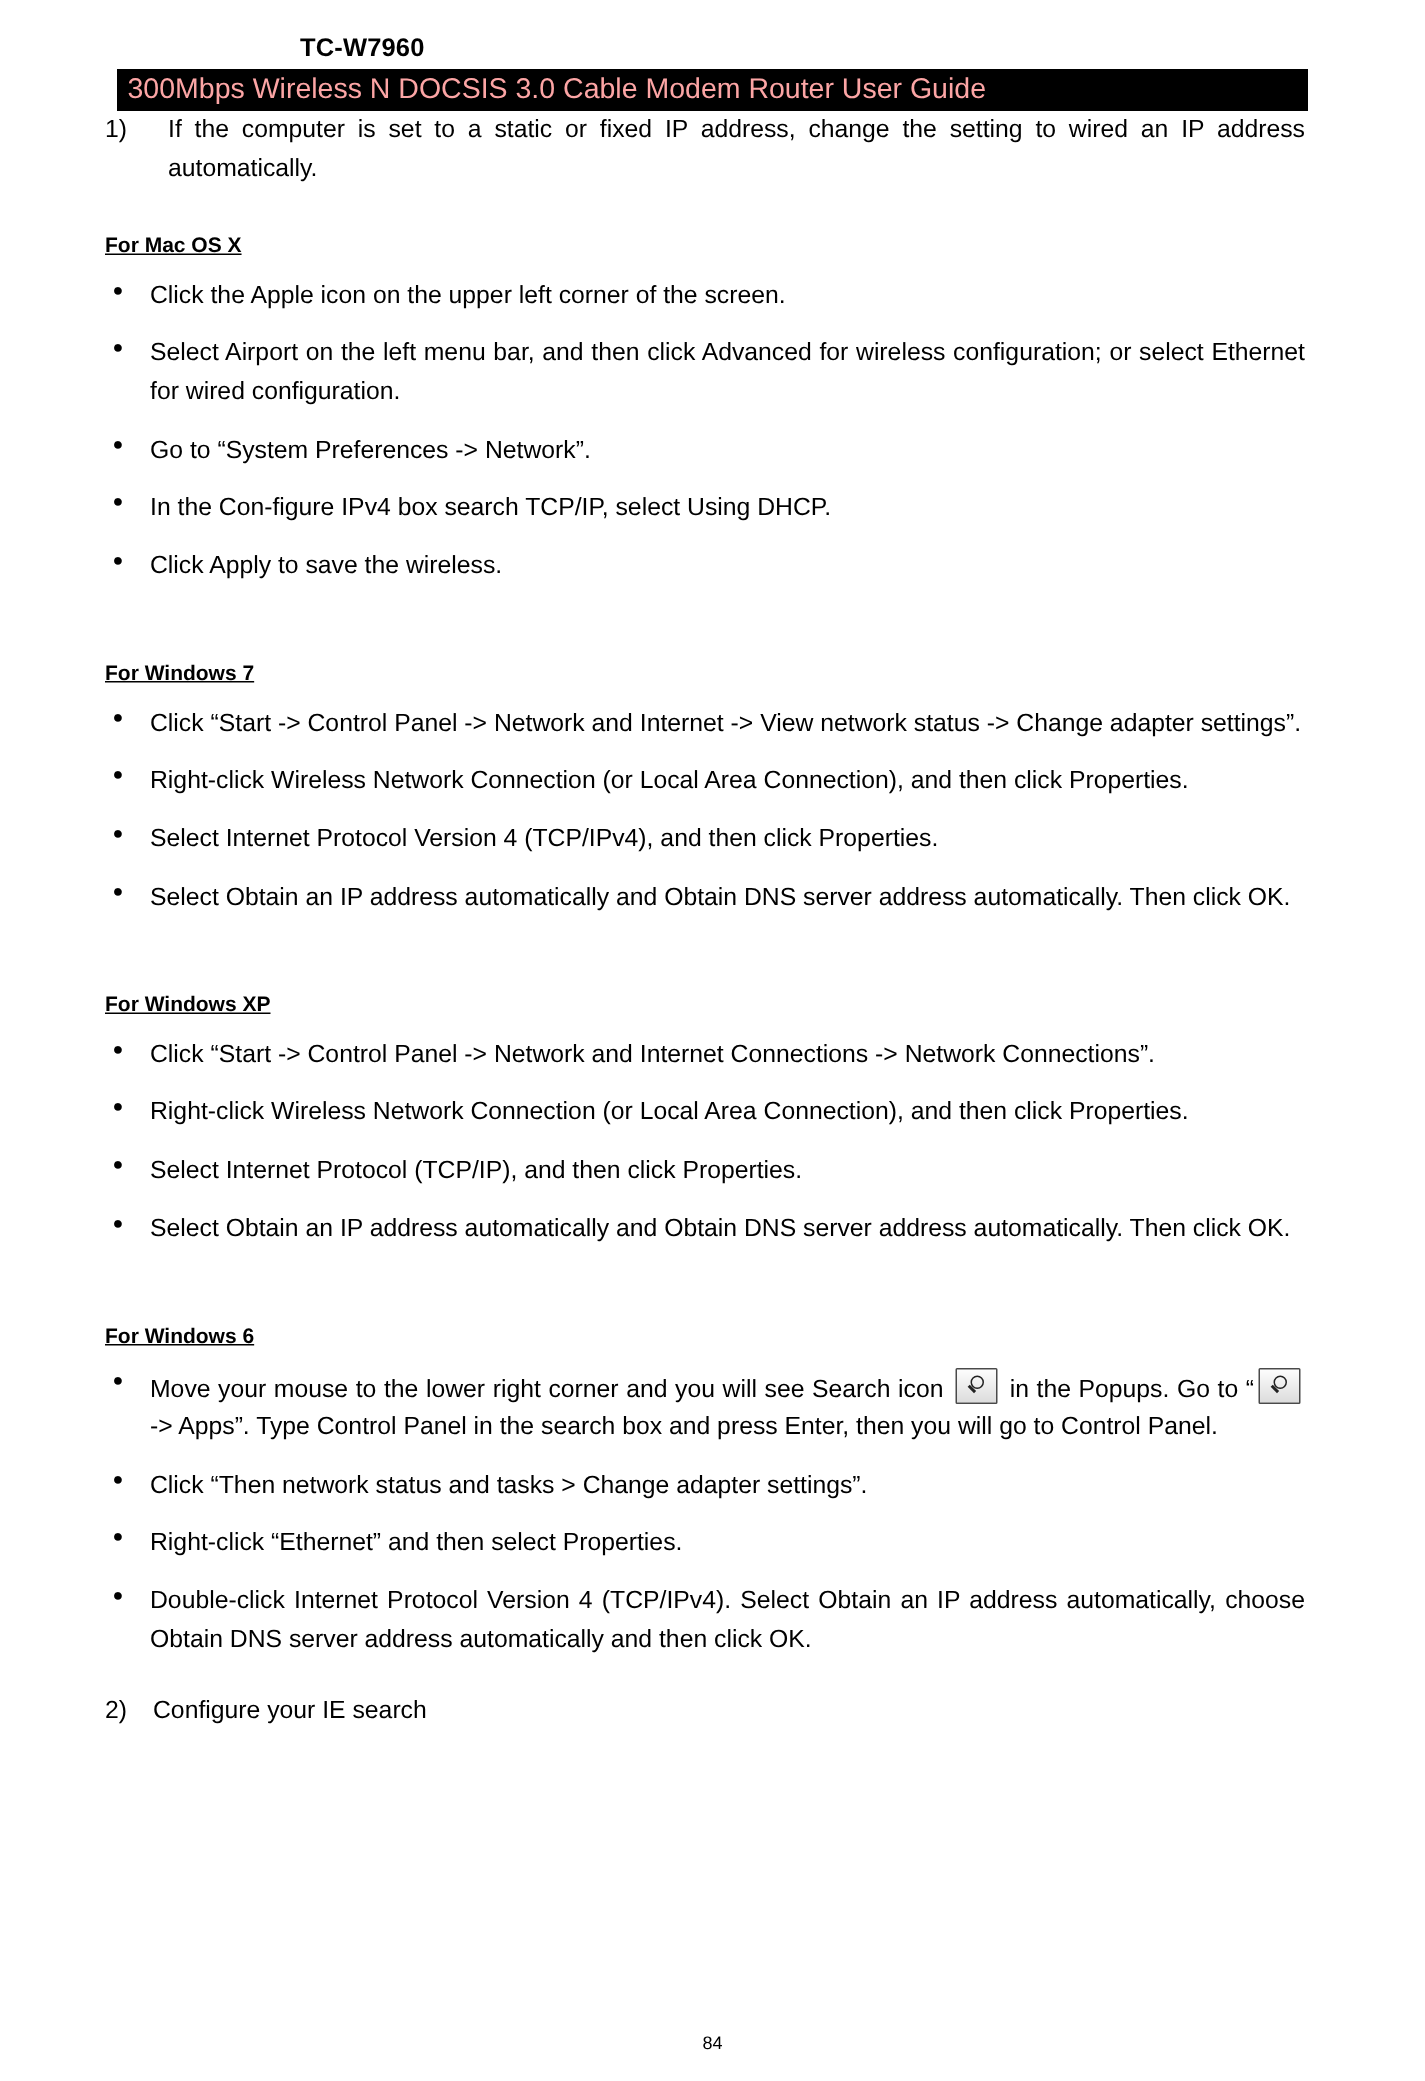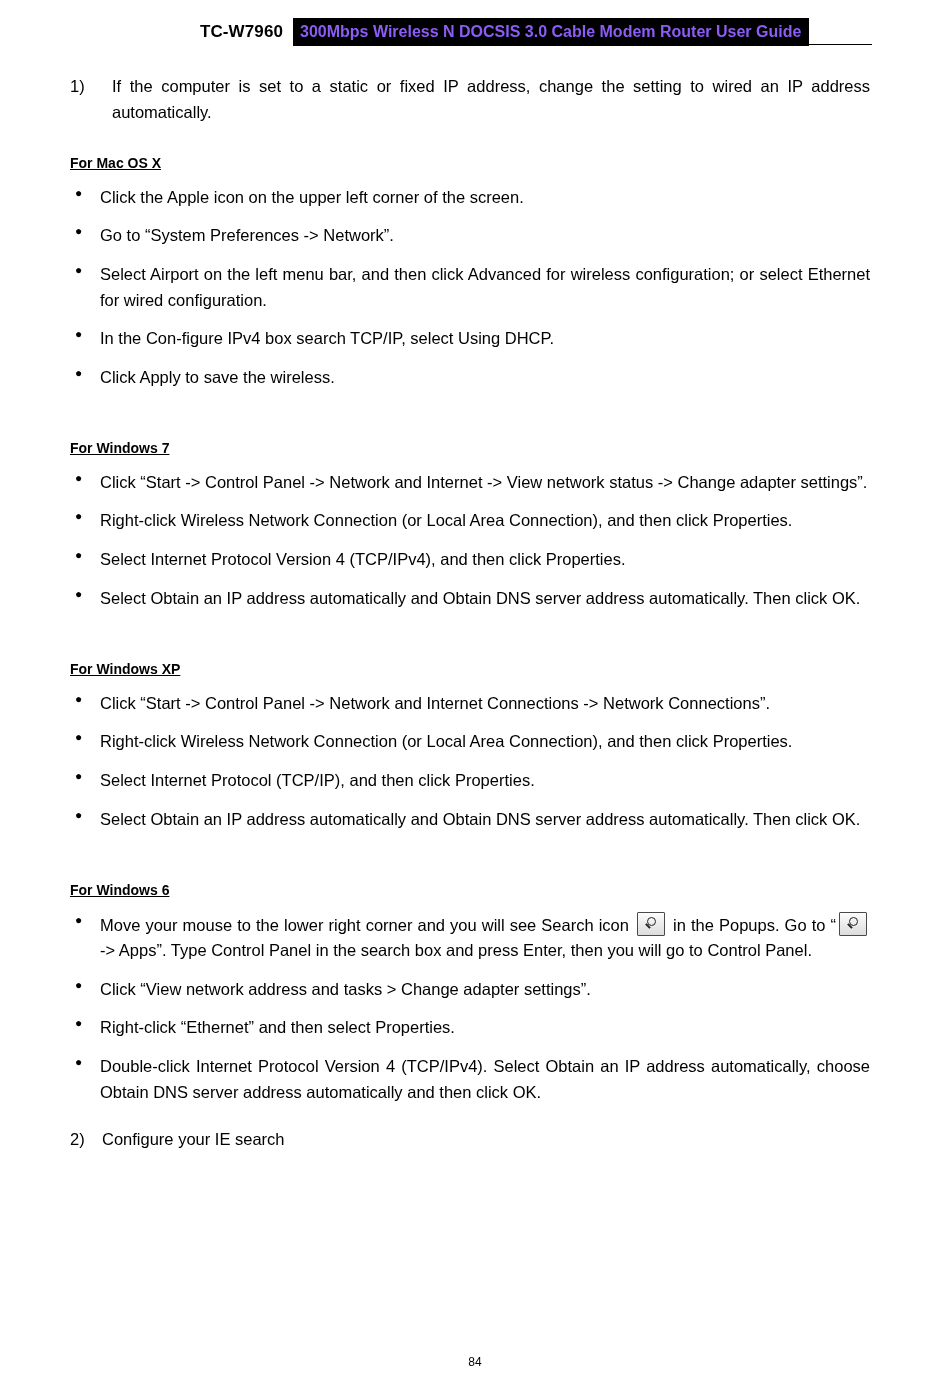--- a/index.html
+++ b/index.html
@@ -33,36 +33,37 @@
     right: 0;
     top: 26px;
     border-bottom: 1px solid #000;
   }
   .header-inner {
     position: relative;
     display: flex;
     align-items: stretch;
     justify-content: flex-start;
     height: 28px;
+    flex-direction: column;
   }
   .header-model {
     font-size: 17px;
     font-weight: bold;
     line-height: 28px;
     padding-left: 122px;
     padding-right: 10px;
     letter-spacing: 0.1px;
     background: #ffffff;
     z-index: 2;
   }
   .header-title {
     background: #000000;
-    color: #8b5cf6;
-    font-size: 16px;
-    font-weight: bold;
+    color: #fca5a5;
+    font-size: 19px;
+    font-weight: normal;
     line-height: 28px;
     padding: 0 8px 0 7px;
     white-space: nowrap;
     z-index: 2;
   }
   
   .content {
     margin: 0 78px 0 70px;
     padding-top: 22px;
     font-size: 16.5px;
@@ -178,40 +179,40 @@
   <div class="content">
 
     <div class="numbered">
       <div class="num">1)</div>
       <div class="body">If the computer is set to a static or fixed IP address, change the setting to wired an IP address automatically.</div>
     </div>
 
     <div id="sections">
         <div class="section-wrap"><h2 class="section">For Mac OS X</h2><ul class="bullets">
             <li><span>Click the </span><b>Apple</b><span> icon on the upper left corner of the screen.</span></li>
+            <li><span>Select </span><b>Airport</b><span> on the left menu bar, and then click </span><b>Advanced</b><span> for wireless configuration; or select </span><b>Ethernet</b><span> for wired configuration.</span></li>
             <li><span>Go to “</span><b>System Preferences -&gt; Network</b><span>”.</span></li>
-            <li><span>Select </span><b>Airport</b><span> on the left menu bar, and then click </span><b>Advanced</b><span> for wireless configuration; or select </span><b>Ethernet</b><span> for wired configuration.</span></li>
             <li><span>In the </span><b>Con-figure IPv4</b><span> box search </span><b>TCP/IP</b><span>, select </span><b>Using DHCP</b><span>.</span></li>
             <li><span>Click </span><b>Apply</b><span> to save the wireless.</span></li>
           </ul></div>
         <div class="section-wrap"><h2 class="section">For Windows 7</h2><ul class="bullets">
             <li><span>Click “</span><b>Start</b><span> -&gt; </span><b>Control Panel</b><span> -&gt; </span><b>Network and Internet</b><span> -&gt; </span><b>View network status</b><span> -&gt; </span><b>Change adapter settings</b><span>”.</span></li>
             <li><span>Right-click </span><b>Wireless Network Connection</b><span> (or </span><b>Local Area Connection</b><span>), and then click </span><b>Properties</b><span>.</span></li>
             <li><span>Select </span><b>Internet Protocol Version 4 (TCP/IPv4)</b><span>, and then click </span><b>Properties</b><span>.</span></li>
             <li><span>Select </span><b>Obtain an IP address automatically</b><span> and </span><b>Obtain DNS server address automatically</b><span>. Then click </span><b>OK</b><span>.</span></li>
           </ul></div>
         <div class="section-wrap"><h2 class="section">For Windows XP</h2><ul class="bullets">
             <li><span>Click “</span><b>Start</b><span> -&gt; </span><b>Control Panel</b><span> -&gt; </span><b>Network and Internet Connections</b><span> -&gt; </span><b>Network Connections</b><span>”.</span></li>
             <li><span>Right-click </span><b>Wireless Network Connection</b><span> (or </span><b>Local Area Connection</b><span>), and then click </span><b>Properties</b><span>.</span></li>
             <li><span>Select </span><b>Internet Protocol (TCP/IP)</b><span>, and then click </span><b>Properties</b><span>.</span></li>
             <li><span>Select </span><b>Obtain an IP address automatically</b><span> and </span><b>Obtain DNS server address automatically</b><span>. Then click </span><b>OK</b><span>.</span></li>
           </ul></div>
         <div class="section-wrap"><h2 class="section">For Windows 6</h2><ul class="bullets">
             <li><span>Move your mouse to the lower right corner and you will see </span><b>Search</b><span> icon </span><span class="win8-icon"></span><span> in the Popups. Go to “</span><span class="win8-icon"></span><span> -&gt; </span><b>Apps</b><span>”. Type </span><b>Control Panel</b><span> in the search box and press </span><b>Enter</b><span>, then you will go to </span><b>Control Panel</b><span>.</span></li>
-            <li><span>Click “</span><b>View network address and tasks</b><span> &gt; </span><b>Change adapter settings</b><span>”.</span></li>
+            <li><span>Click “</span><b>Then network status and tasks</b><span> &gt; </span><b>Change adapter settings</b><span>”.</span></li>
             <li><span>Right-click “</span><b>Ethernet</b><span>” and then select </span><b>Properties</b><span>.</span></li>
             <li><span>Double-click </span><b>Internet Protocol Version 4 (TCP/IPv4)</b><span>. Select </span><b>Obtain an IP address automatically</b><span>, choose </span><b>Obtain DNS server address automatically</b><span> and then click </span><b>OK</b><span>.</span></li>
           </ul></div>
       </div>
 
     <div class="trailing">
       <div class="num">2)</div>
       <div class="body">Configure your IE search</div>
     </div>
 

